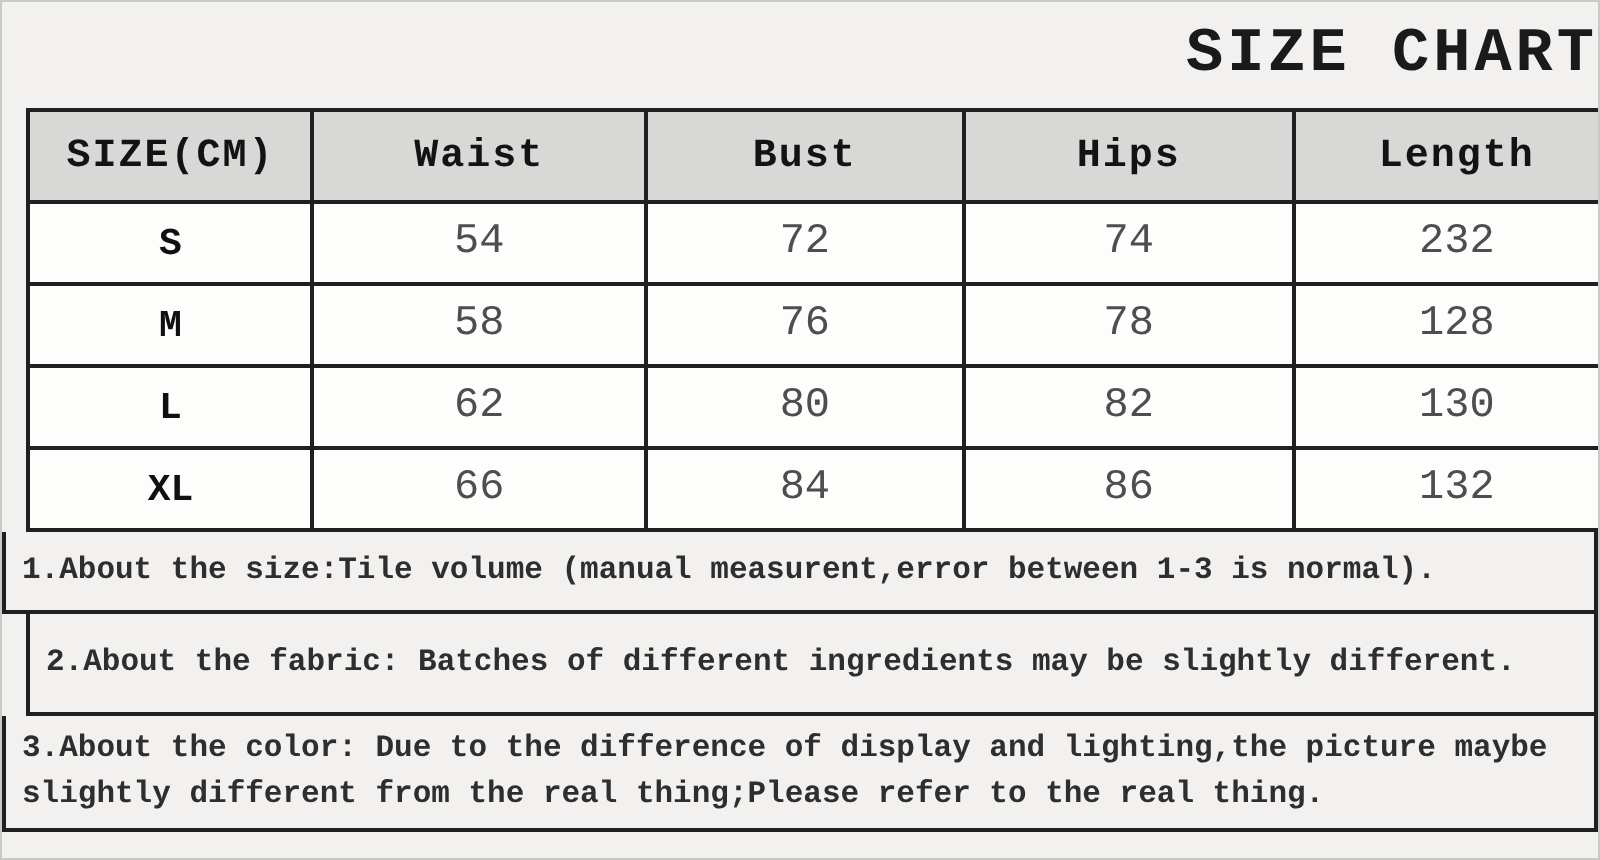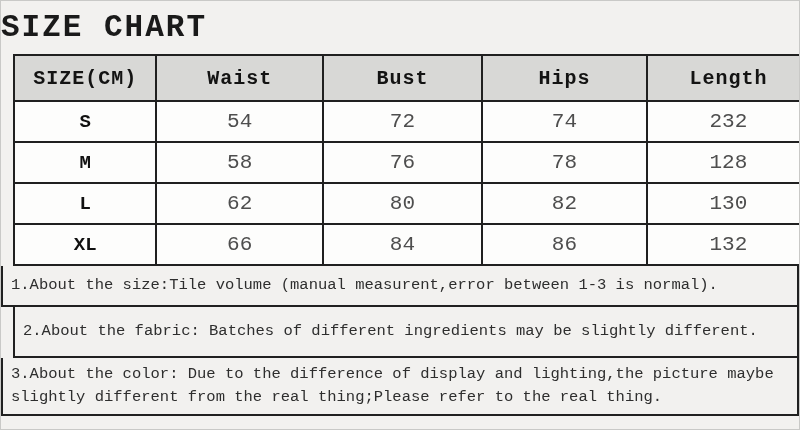--- a/index.html
+++ b/index.html
@@ -18,21 +18,21 @@
     overflow: hidden;
     font-family: "Liberation Mono", "DejaVu Sans Mono", monospace;
     color: var(--text, #1d1d1d);
   }
 
   
   .title-bar {
     height: 53px;
     display: flex;
     align-items: center;
-    justify-content: flex-start;
+    justify-content: flex-end;
   }
   .title-bar .title {
     font-size: 31px;
     font-weight: 700;
     letter-spacing: 2px;
     color: #1a1a1a;
   }
 
   
   table.size-table {
@@ -65,20 +65,21 @@
   }
   table.size-table td.size-col {
     font-size: 19px;
     font-weight: 700;
     color: #101010;
   }
 
   
   .notes {
     width: 100%;
+    font-weight: bold;
   }
   .note {
     display: flex;
     align-items: center;
     border-left: 2px solid var(--border, #202020);
     border-right: 2px solid var(--border, #202020);
     border-bottom: 2px solid var(--border, #202020);
     padding: 0 8px;
     font-size: 15.5px;
     line-height: 23px;

